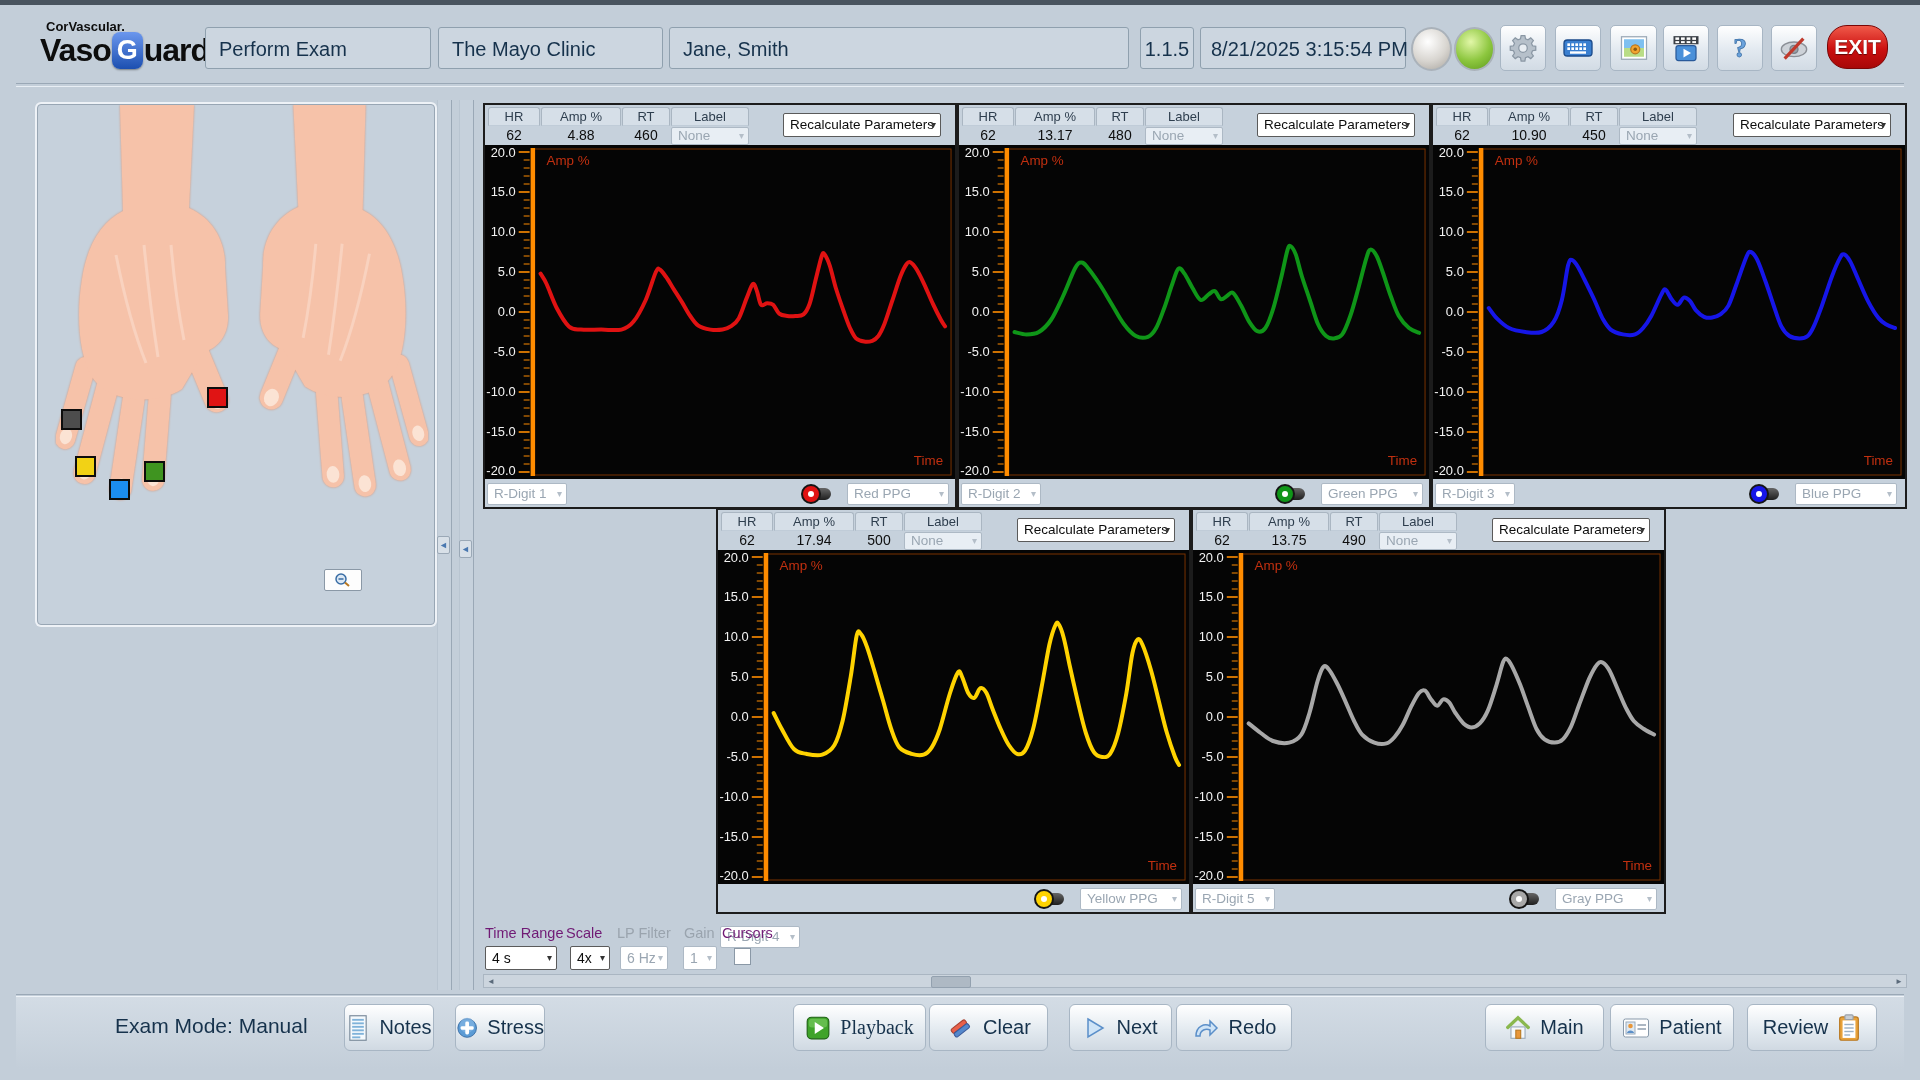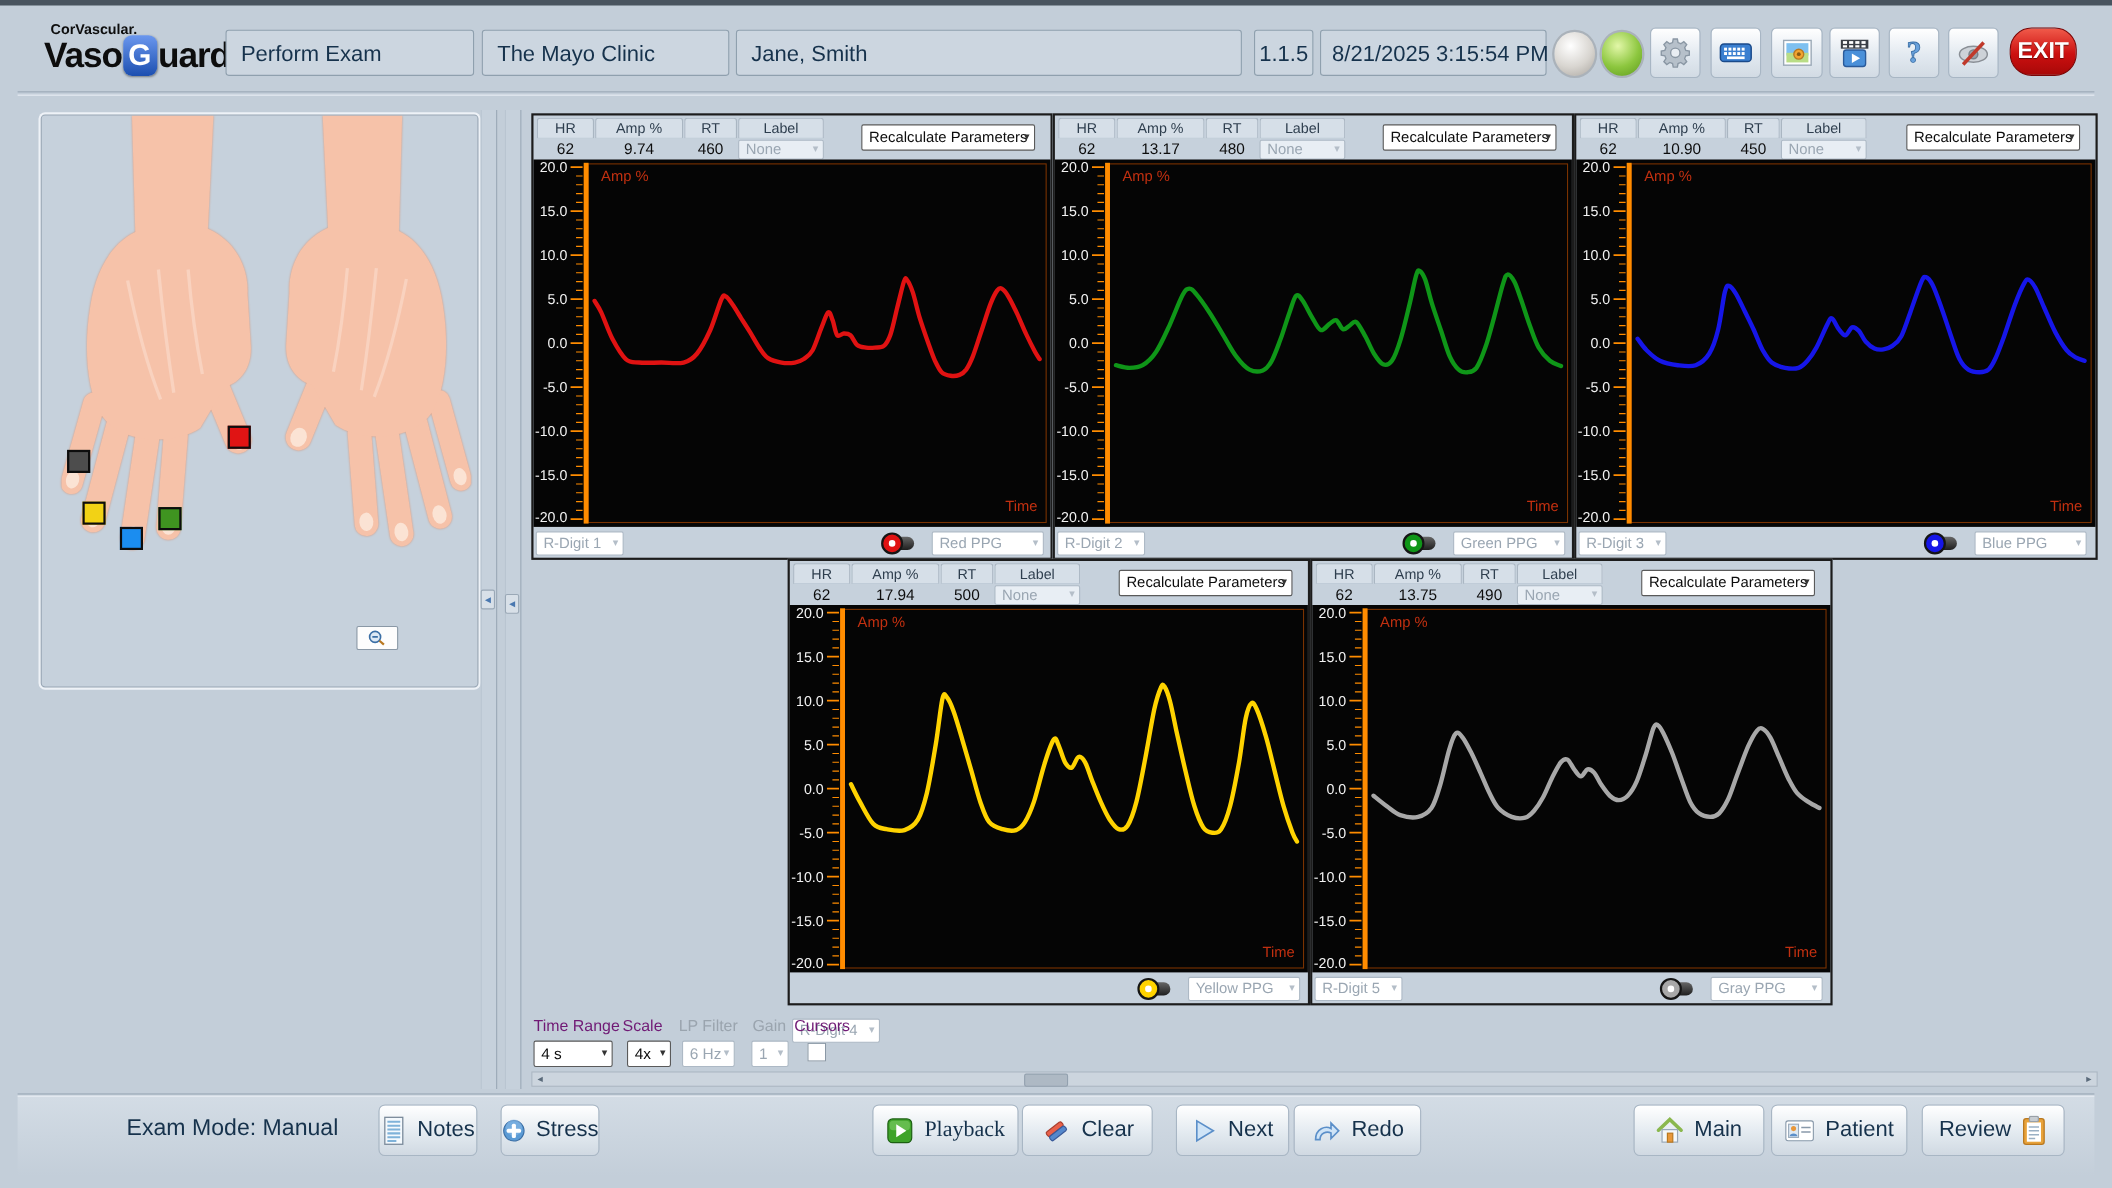--- a/index.html
+++ b/index.html
@@ -257,21 +257,21 @@
   <div id="charts-root">
       <div class="chart-panel" style="left: 483px; top: 98px; width: 474px; height: 406px;">
       <div class="chart-header">
         <div class="cols">
             <div class="col" style="width:52px;">
         <span class="coltab">HR</span>
               <span class="colval">62</span>
             </div>
             <div class="col" style="width:80px;">
         <span class="coltab">Amp %</span>
-              <span class="colval">9.74</span>
+              <span class="colval">4.88</span>
             </div>
             <div class="col" style="width:48px;">
         <span class="coltab">RT</span>
               <span class="colval">460</span>
             </div>
             <div class="col" style="width:78px;">
         <span class="coltab">Label</span>
               <div class="sel mini" style="margin-top:1px;"><span>None</span></div>
             </div>
           </div>

